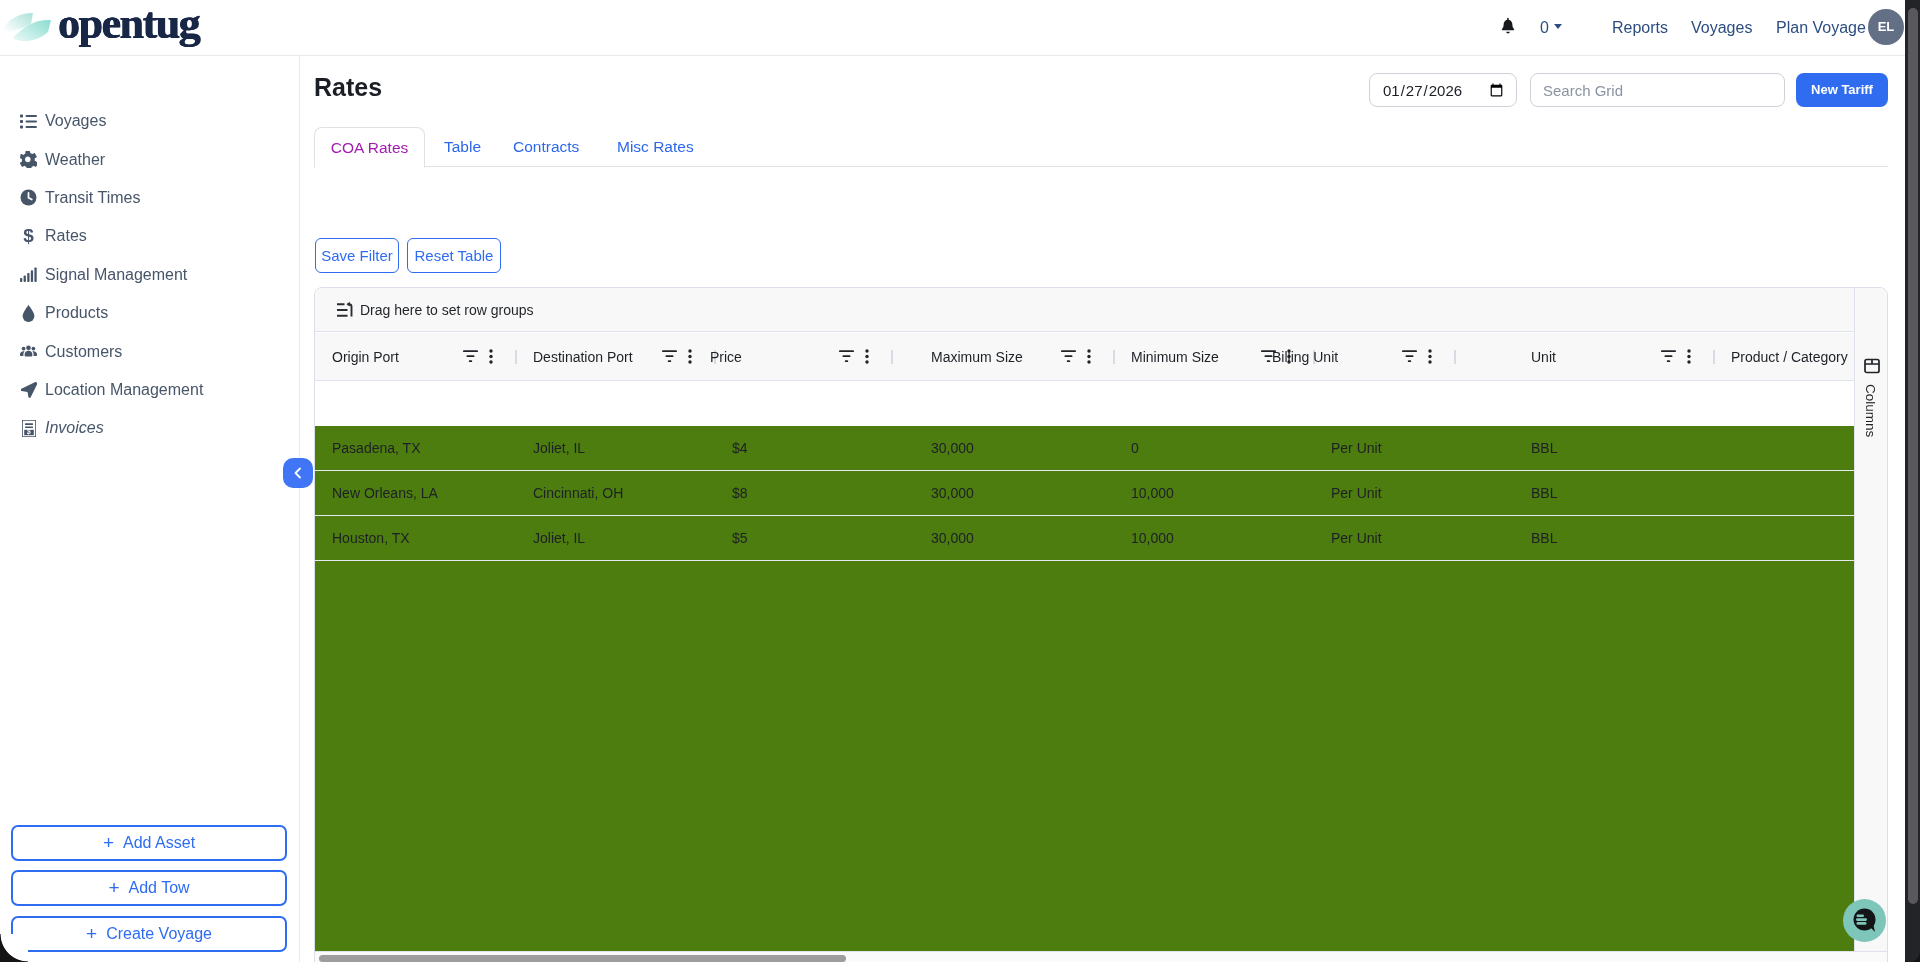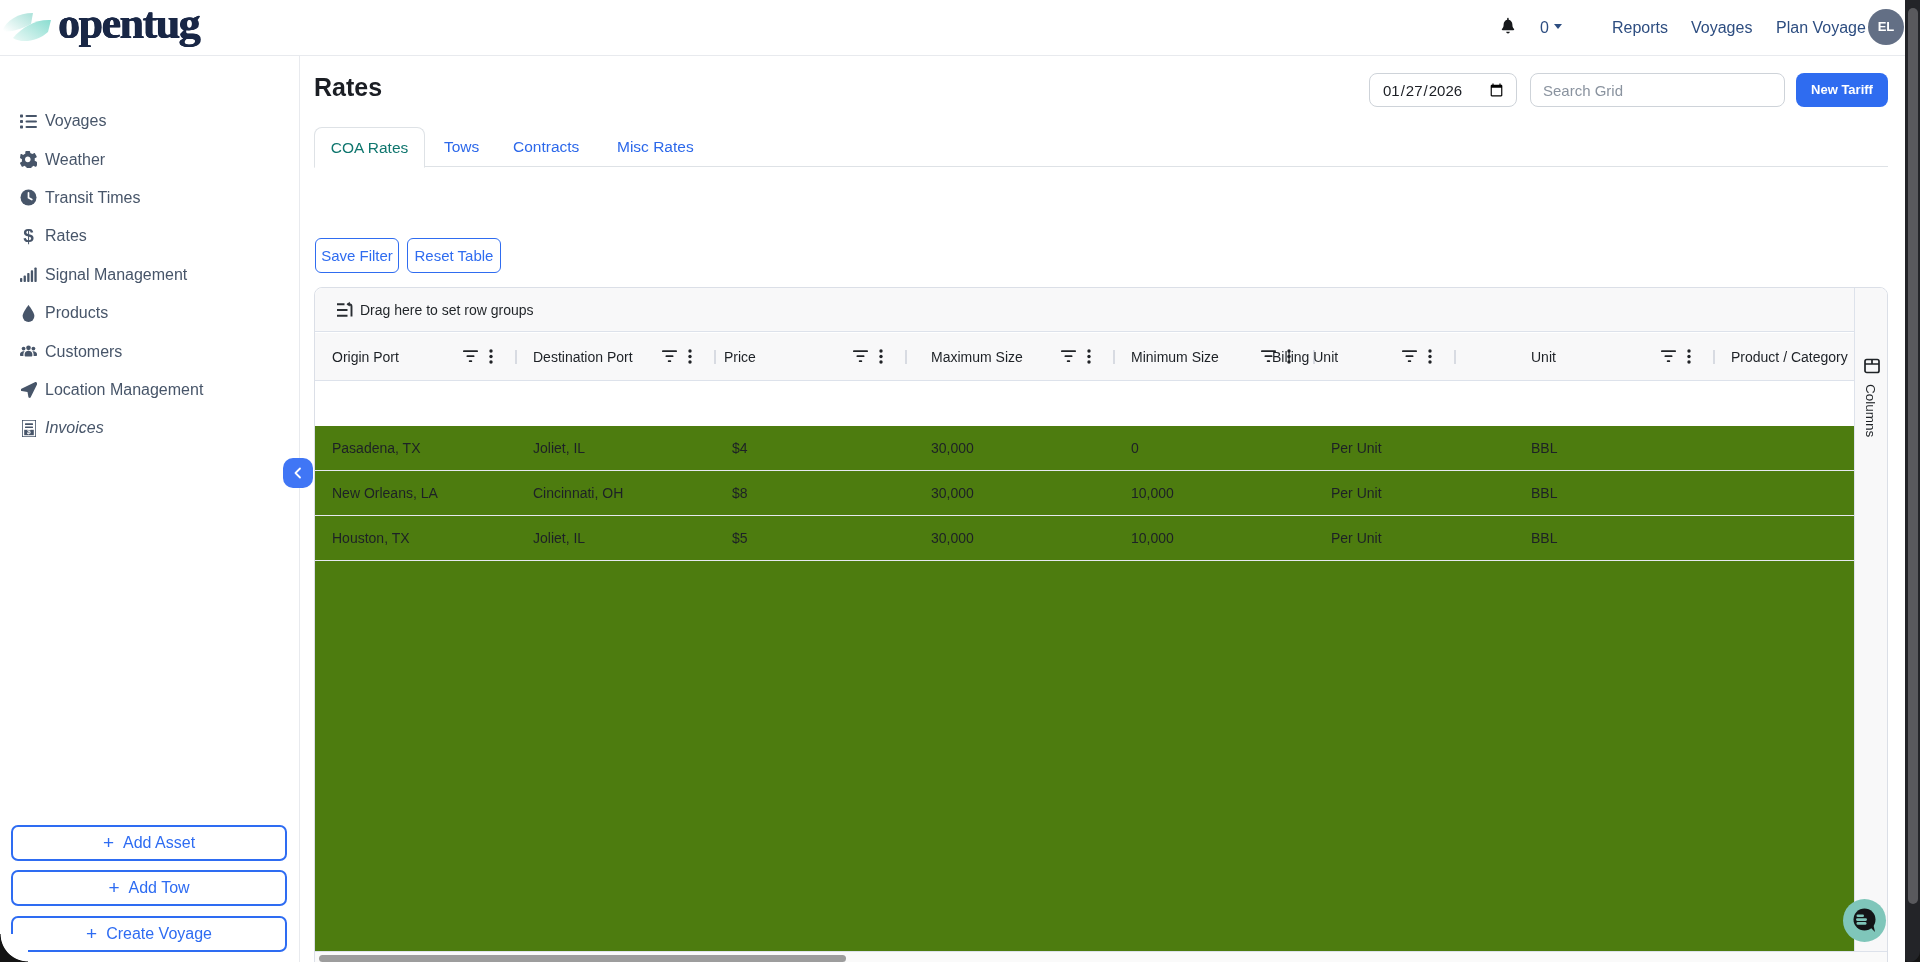--- a/index.html
+++ b/index.html
@@ -51,21 +51,21 @@
   #newtariff { position:absolute; left:1796px; top:73px; width:92px; height:34px;
     border-radius:8px; background:#2f6cf0; color:#fff; font-size:13px;
     font-weight:700; text-align:center; line-height:34px; }
 
   
   #tabs { position:absolute; left:315px; top:127px; width:1573px; height:40px;
     border-bottom:1px solid #dee2e6; }
   .tab { position:absolute; top:0; height:40px; line-height:40px; font-size:15.5px; }
   #tab-active { left:-1px; width:111px; background:#fff;
     border:1px solid #dee2e6; border-bottom:1px solid #fff; height:41px;
-    border-radius:8px 8px 0 0; color:#0f766e; text-align:center; }
+    border-radius:8px 8px 0 0; color:#a21caf; text-align:center; }
   .tablink { color:#2c68ea; }
 
   
   #alert { position:absolute; left:315px; top:180px; width:1573px; height:44px;
     background:#e9f0fc; border:1px solid #cddefa; border-radius:8px;
     color:#3143a6; font-size:14.5px; line-height:42px; padding-left:16px; }
   #alert .close { position:absolute; right:16px; top:0; color:#2f6cf0;
     font-size:16px; font-weight:700; }
 
   
@@ -225,21 +225,21 @@
       </svg>
   </div>
 
   <div id="pagetitle">Rates</div>
   <input id="dateinput" type="date" value="2026-01-27" style="">
   <input id="searchinput" type="text" placeholder="Search Grid" style="">
   <div id="newtariff">New Tariff</div>
 
   <div id="tabs">
     <div class="tab" id="tab-active">COA Rates</div>
-    <div class="tab tablink" style="left:129px;">Tows</div>
+    <div class="tab tablink" style="left:129px;">Table</div>
     <div class="tab tablink" style="left:198px;text-align:center;">Contracts</div>
     <div class="tab tablink" style="left:302px;">Misc Rates</div>
   </div>
 
 
   <div class="obtn" style="left:315px; width:84px;">Save Filter</div>
   <div class="obtn" style="left:407px; width:94px;">Reset Table</div>
 
   <div id="grid">
     <div id="gpanel">
@@ -272,21 +272,21 @@
               <rect x="3.5" y="6.2" width="8" height="1.9" rx="0.9"></rect>
               <rect x="5.8" y="11.2" width="3.4" height="1.9" rx="0.9"></rect>
             </svg></span>
           <span class="hkebab"><svg width="4" height="15" viewBox="0 0 4 15" fill="#202327">
               <circle cx="2" cy="2" r="1.7"></circle>
               <circle cx="2" cy="7.5" r="1.7"></circle>
               <circle cx="2" cy="13" r="1.7"></circle>
             </svg></span>
           <span class="hsep"></span>
         </div>
-        <div class="hcell" style="left: 392px; width: 199px;">
+        <div class="hcell" style="left: 378px; width: 199px;">
           <span class="hname">Price</span>
           <span class="hfilter"><svg width="15" height="15" viewBox="0 0 15 15" fill="#202327">
               <rect x="0" y="1.2" width="15" height="1.9" rx="0.9"></rect>
               <rect x="3.5" y="6.2" width="8" height="1.9" rx="0.9"></rect>
               <rect x="5.8" y="11.2" width="3.4" height="1.9" rx="0.9"></rect>
             </svg></span>
           <span class="hkebab"><svg width="4" height="15" viewBox="0 0 4 15" fill="#202327">
               <circle cx="2" cy="2" r="1.7"></circle>
               <circle cx="2" cy="7.5" r="1.7"></circle>
               <circle cx="2" cy="13" r="1.7"></circle>

